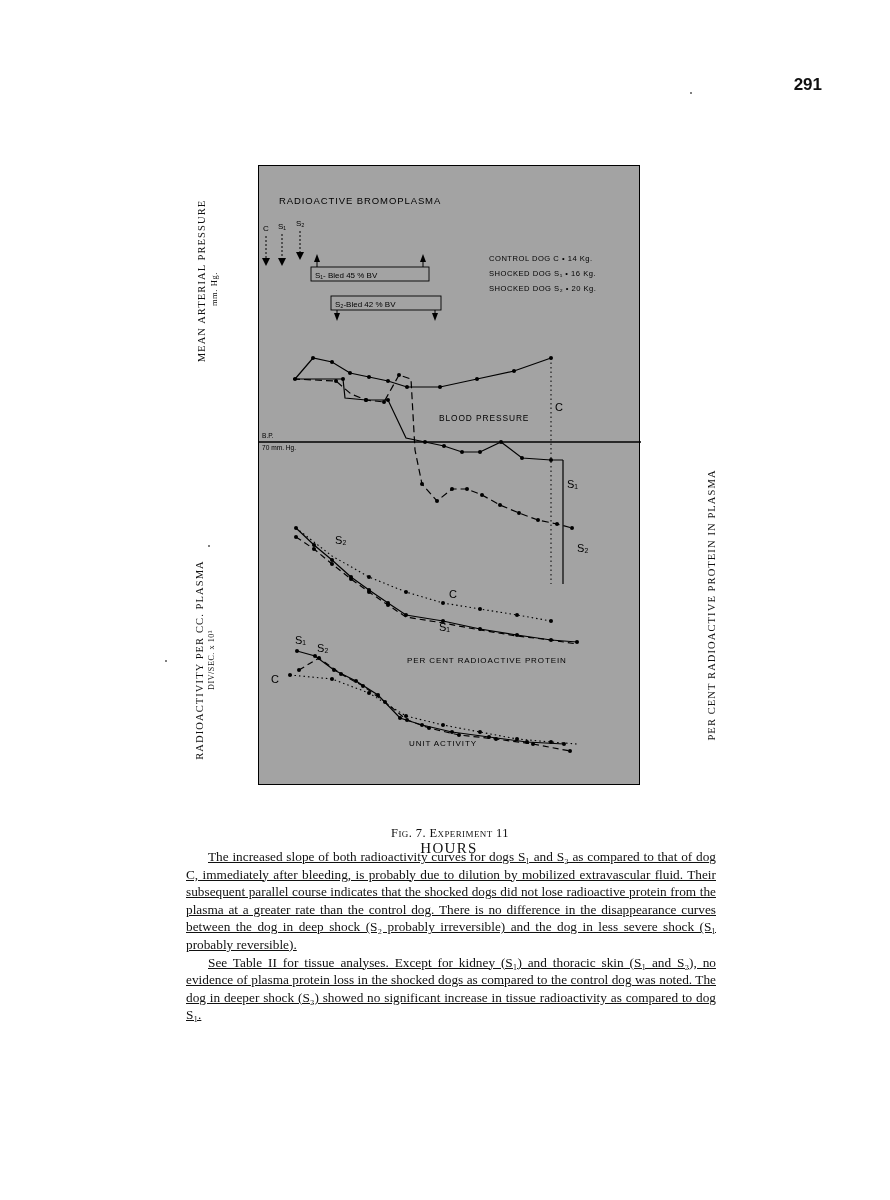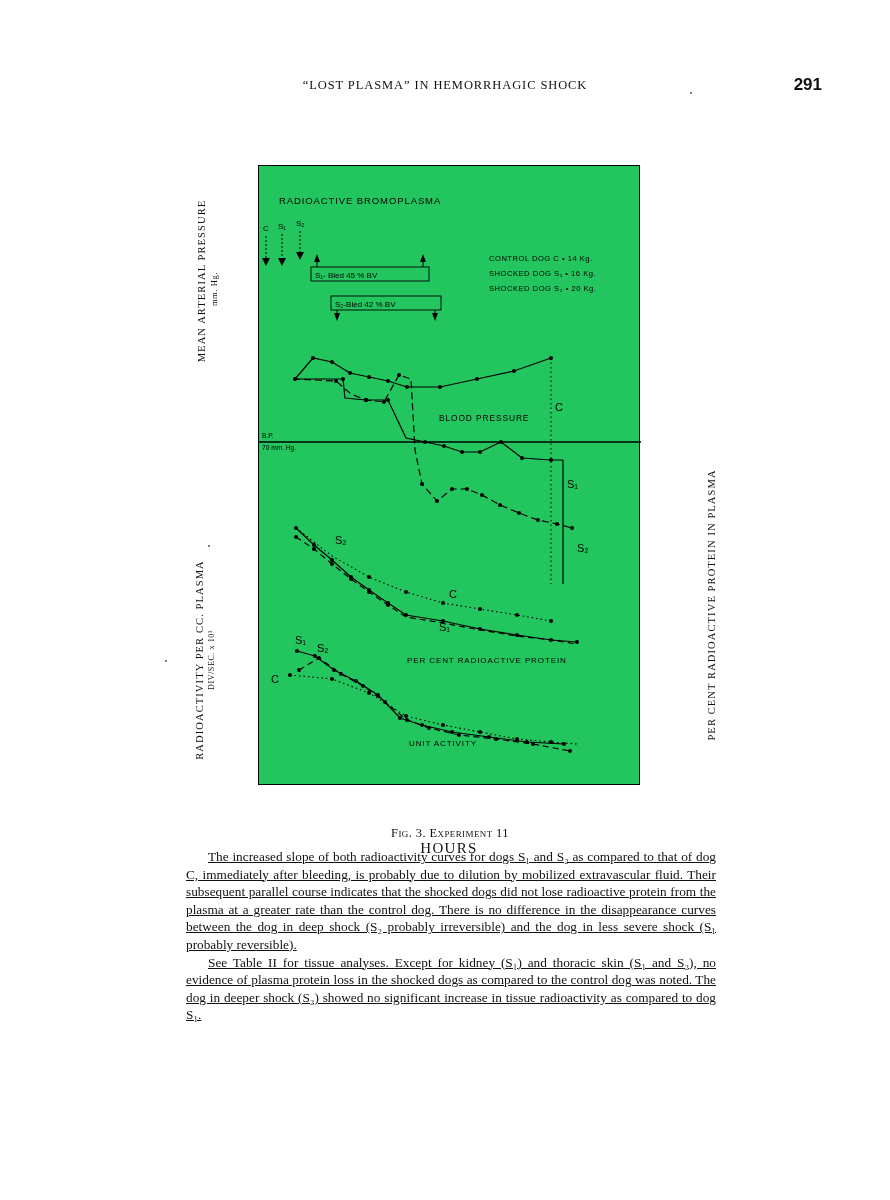--- a/index.html
+++ b/index.html
@@ -49,21 +49,21 @@
   }
   
   .figure {
     position: absolute;
     left: 258px;
     top: 165px;
     width: 382px;
     height: 620px;
     border: 1.3px solid #000;
     box-sizing: border-box;
-    background: #22c55e;
+    background: #a3a3a3;
   }
   .fig-svg { position: absolute; left: 0; top: 0; }
   
   .ylabel-left {
     position: absolute;
     left: 196px;
     top: 381px;
     width: 200px;
     transform: rotate(-90deg);
     transform-origin: 0 0;
@@ -158,23 +158,20 @@
     text-align: justify;
     text-justify: inter-word;
   }
   .body-text p { margin: 0; text-indent: 22px; text-decoration: underline; }
 </style>
 </head>
 <body>
 
 <div class="page">
 
-  <div class="runhead">
-    <span class="runhead-inner">“Lost Plasma” in Hemorrhagic Shock</span>
-  </div>
   <div class="folio">291</div>
   <div class="speck" style="left:690px;top:92px;"></div>
   <div class="speck" style="left:208px;top:545px;"></div>
   <div class="speck" style="left:165px;top:660px;"></div>
 
   <div class="figure">
     <svg class="fig-svg" width="382" height="620" viewBox="0 0 382 620">
 
       <text x="20" y="38" font-family="Liberation Sans, sans-serif" font-size="9.5" letter-spacing="0.9" fill="#000">RADIOACTIVE BROMOPLASMA</text>
 
@@ -391,20 +388,20 @@
     </svg>
   </div>
 
   <div class="ylabel-left">MEAN ARTERIAL PRESSURE</div>
   <div class="ylabel-left2">mm. Hg.</div>
   <div class="ylabel-left3">RADIOACTIVITY PER CC. PLASMA</div>
   <div class="ylabel-left4">DIV/SEC. x 10³</div>
   <div class="ylabel-right">PER CENT RADIOACTIVE PROTEIN IN PLASMA</div>
   <div class="xlabel">HOURS</div>
 
-  <div class="fig-caption">Fig. 3.  Experiment 11</div>
+  <div class="fig-caption">Fig. 7.  Experiment 11</div>
 
   <div class="body-text">
     <p>The increased slope of both radioactivity curves for dogs S₁ and S₂ as compared to that of dog C, immediately after bleeding, is probably due to dilution by mobilized extravascular fluid.  Their subsequent parallel course indicates that the shocked dogs did not lose radioactive protein from the plasma at a greater rate than the control dog.  There is no difference in the disappearance curves between the dog in deep shock (S₂ probably irreversible) and the dog in less severe shock (S₁ probably reversible).</p>
     <p>See Table II for tissue analyses.  Except for kidney (S₁) and thoracic skin (S₁ and S₂), no evidence of plasma protein loss in the shocked dogs as compared to the control dog was noted.  The dog in deeper shock (S₂) showed no significant increase in tissue radioactivity as compared to dog S₁.</p>
   </div>
 
 </div>
 
 </body></html>

